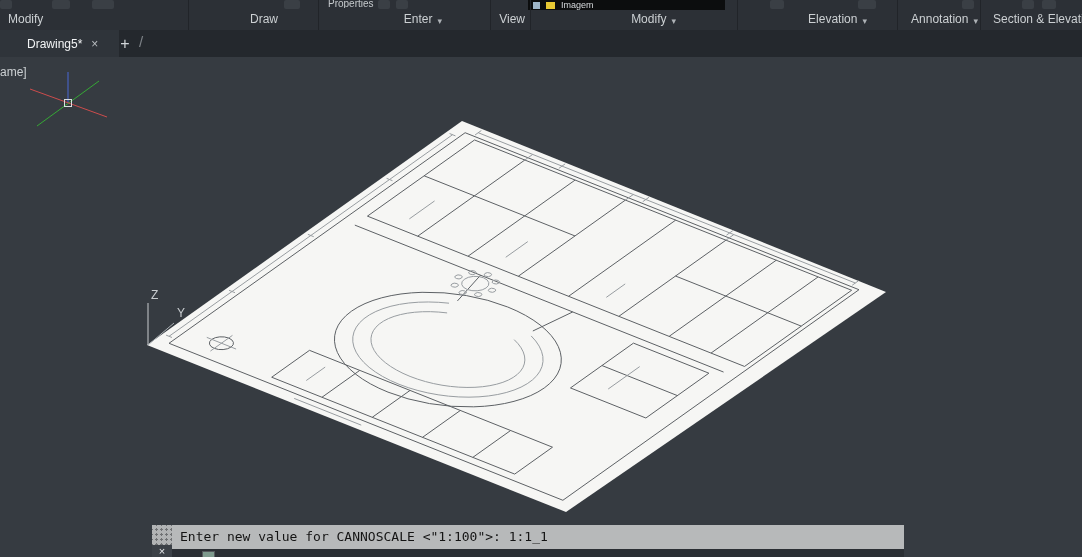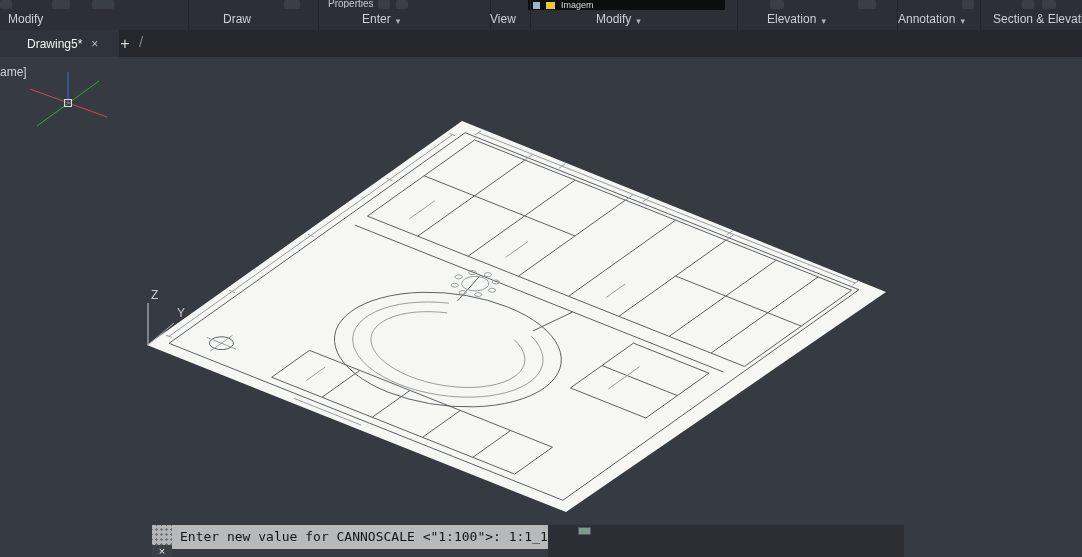--- a/index.html
+++ b/index.html
@@ -4,21 +4,21 @@
 <style>
   html,body{margin:0;padding:0;background:#111;}
   .app{
     position:relative;width:1082px;height:557px;overflow:hidden;
     background:#b91c1c;font-family:"Liberation Sans",sans-serif;
     -webkit-font-smoothing:antialiased;
   }
   
   .ribbon{position:absolute;left:0;top:0;width:1082px;height:30px;background:#2c3036;border-bottom:1px solid #1b1e22;}
   .ribbon .sep{position:absolute;top:0;width:1px;height:30px;background:#212429;}
-  .plabel{position:absolute;top:0;height:30px;display:flex;align-items:flex-end;justify-content:flex-start;
+  .plabel{position:absolute;top:0;height:30px;display:flex;align-items:flex-end;justify-content:flex-end;
           padding-bottom:4px;box-sizing:border-box;color:#ccd0d3;font-size:12px;white-space:nowrap;overflow:hidden;}
   .plabel.start{justify-content:flex-start;}
   .plabel .arr{font-size:9px;margin-left:5px;color:#aeb2b6;}
   .frag{position:absolute;top:0;height:9px;background:#3a3f45;border-radius:2px;overflow:hidden;}
   .frag-text{position:absolute;top:-2px;height:10px;color:#c6cacd;font-size:10px;background:transparent;border-radius:0;}
   .layerfield{position:absolute;left:528px;top:0;width:197px;height:10px;background:#0c0d0e;display:flex;align-items:center;overflow:hidden;}
   .layerfield .micon{width:7px;height:7px;background:#9fb6c9;margin-left:5px;flex:none;}
   .layerfield .swatch{width:9px;height:7px;margin-left:6px;flex:none;}
   .layerfield .lname{color:#d7dadd;font-size:9px;margin-left:6px;white-space:nowrap;}
   
@@ -33,21 +33,21 @@
   .vpfrag{position:absolute;left:0;top:8px;color:#ccd0d3;font-size:12px;}
   svg text{font-family:"Liberation Sans",sans-serif;}
   .plan .w{stroke:#5d6165;fill:none;vector-effect:non-scaling-stroke;stroke-width:1;}
   .plan .l{stroke:#989da1;fill:none;vector-effect:non-scaling-stroke;stroke-width:1;}
   
   .cmdwin{position:absolute;left:152px;top:525px;width:752px;height:32px;display:flex;overflow:hidden;}
   .cmd-left{width:20px;flex:none;display:flex;flex-direction:column;}
   .cmd-grip{width:20px;height:20px;background:#b2b4b5;flex:none;
     background-image:radial-gradient(#6f7173 1px, rgba(0,0,0,0) 1.2px);background-size:5px 5px;background-position:2px 2px;}
   .cmd-closebox{width:20px;flex:1;background:#3c4147;color:#e8eaec;font-size:11px;display:flex;align-items:flex-start;justify-content:center;line-height:12px;}
-  .cmd-right{flex:1;display:flex;flex-direction:row;}
+  .cmd-right{flex:1;display:flex;flex-direction:column;}
   .cmd-line{height:24px;flex:none;background:#b7b9ba;color:#141414;font-family:"DejaVu Sans Mono",monospace;
     font-size:13px;line-height:24px;padding-left:8px;white-space:nowrap;overflow:hidden;}
   .cmd-history{flex:1;background:#2b2f34;position:relative;}
   .cmd-history .hicon{position:absolute;left:30px;top:2px;width:11px;height:6px;background:#7e9a8d;border:1px solid #55585c;}
 </style>
 </head>
 <body>
 
 <div class="app">
 

